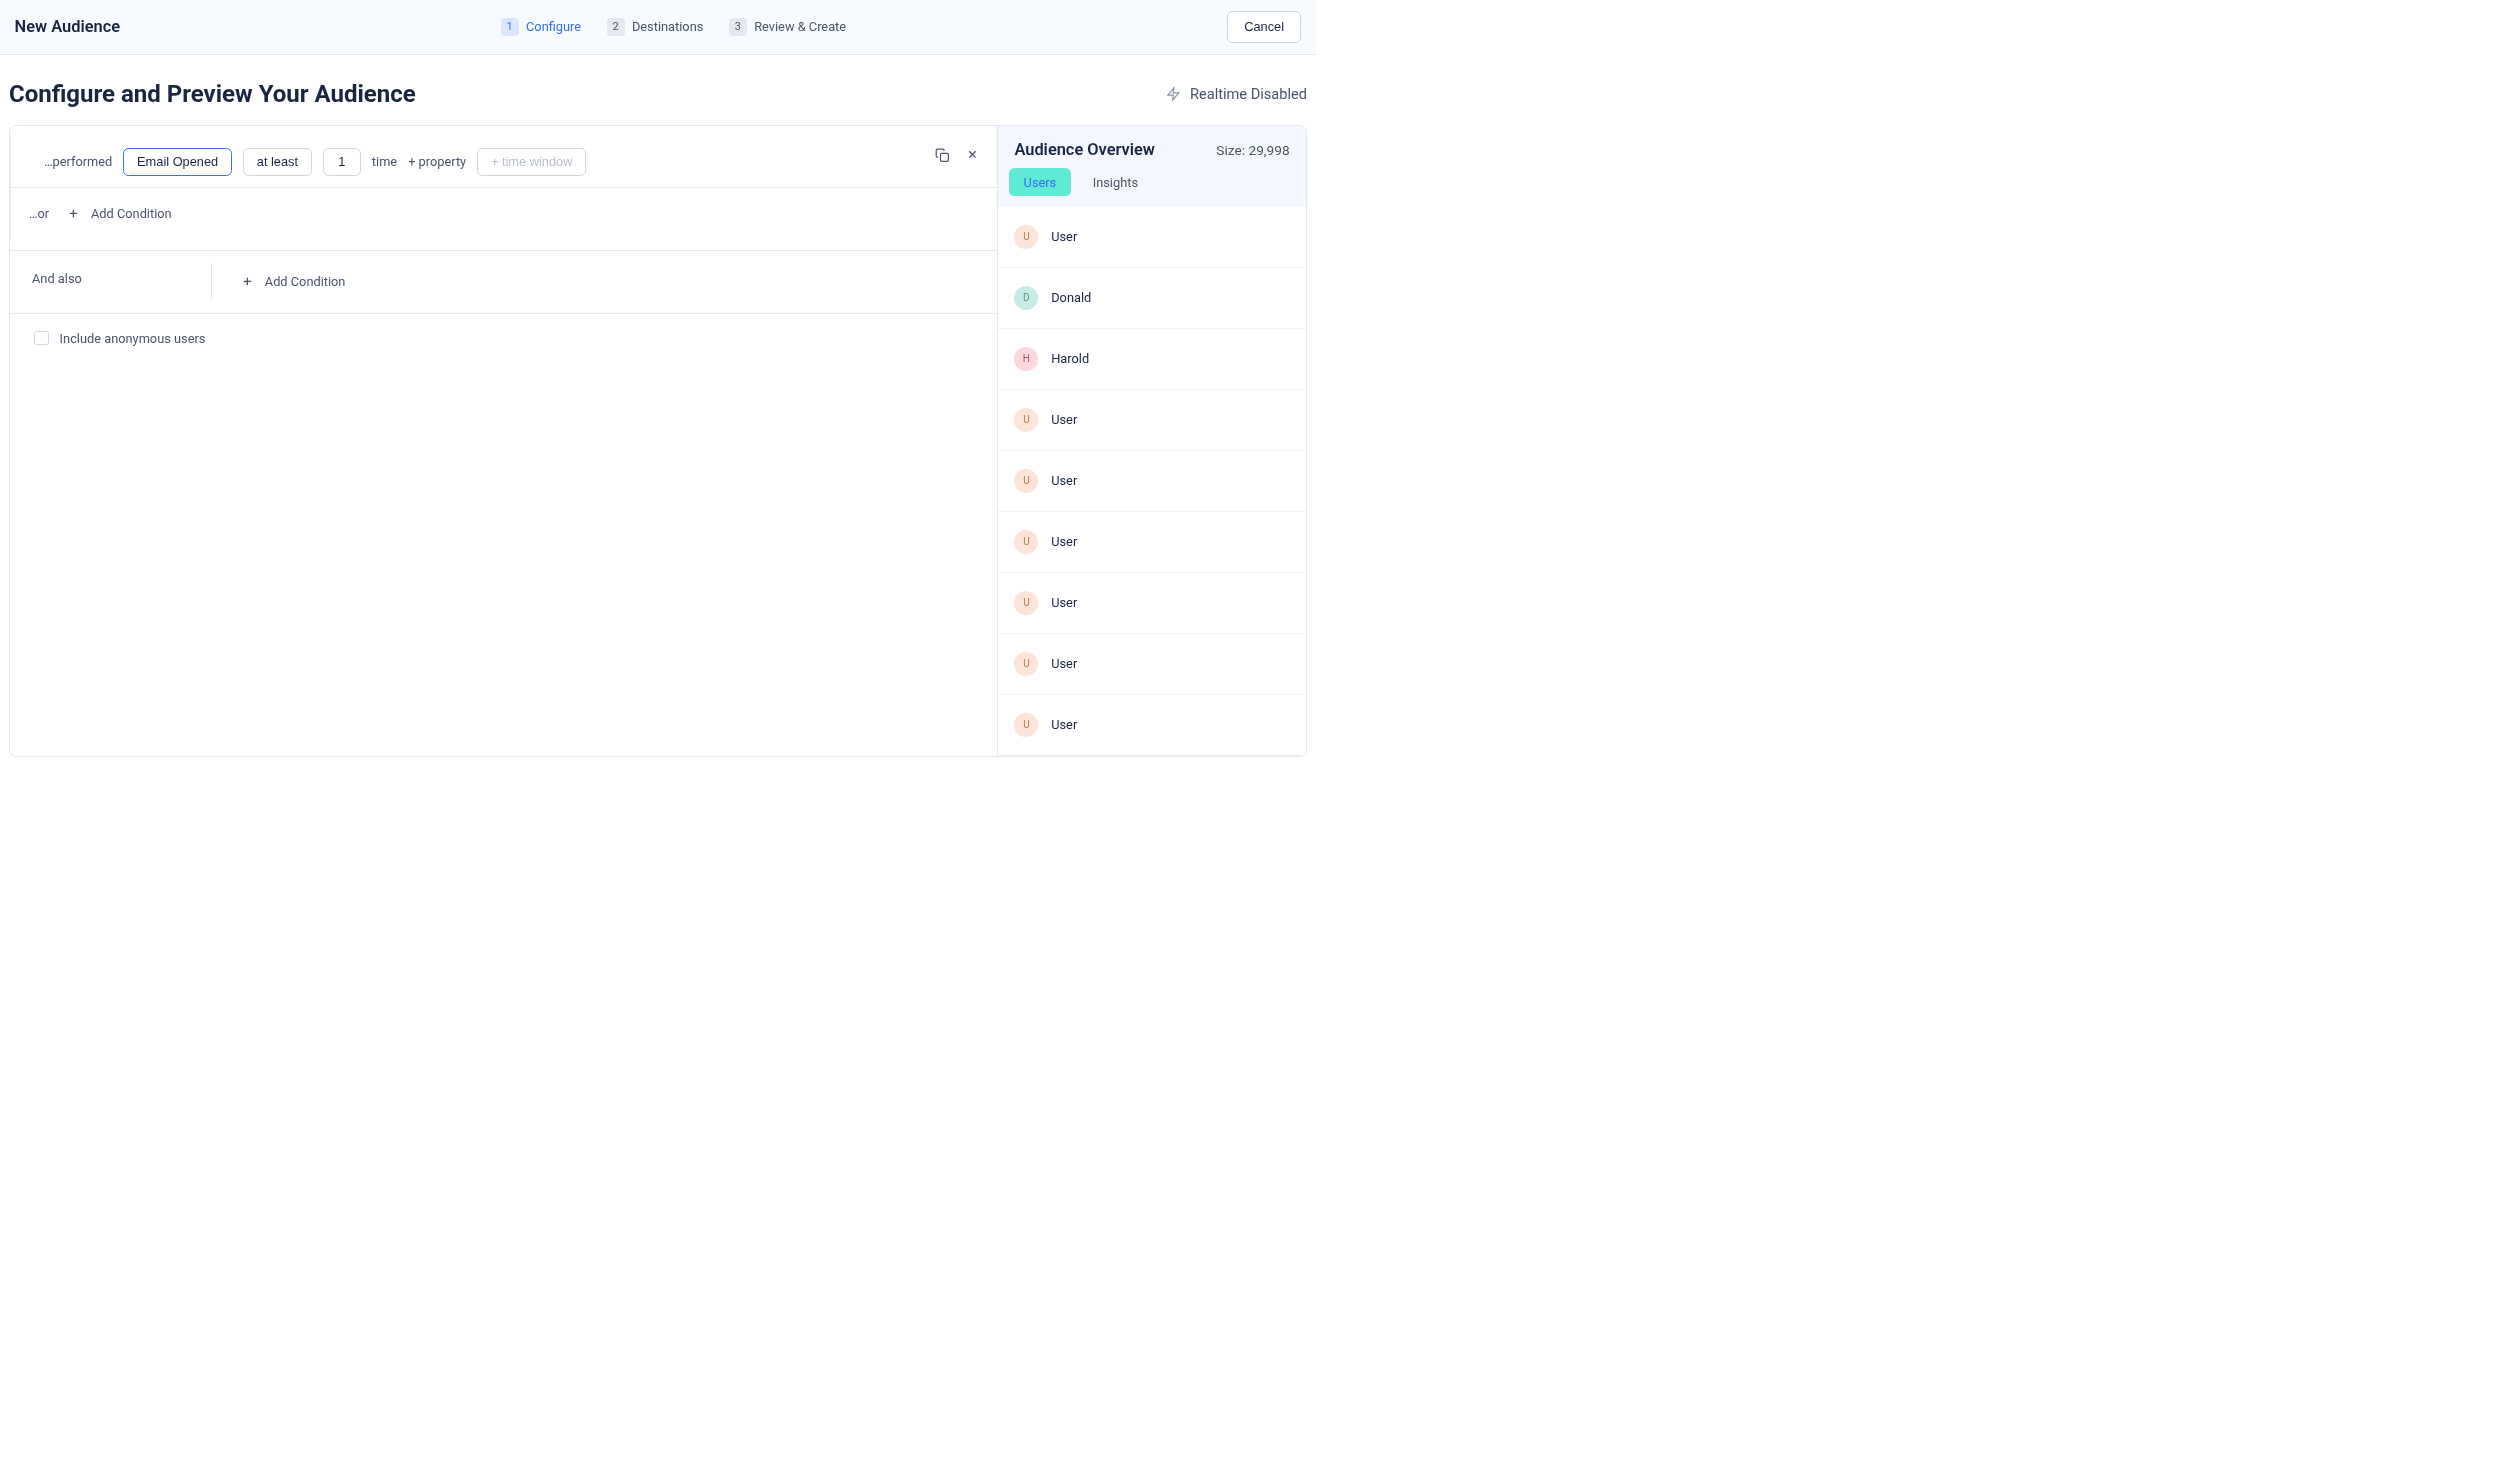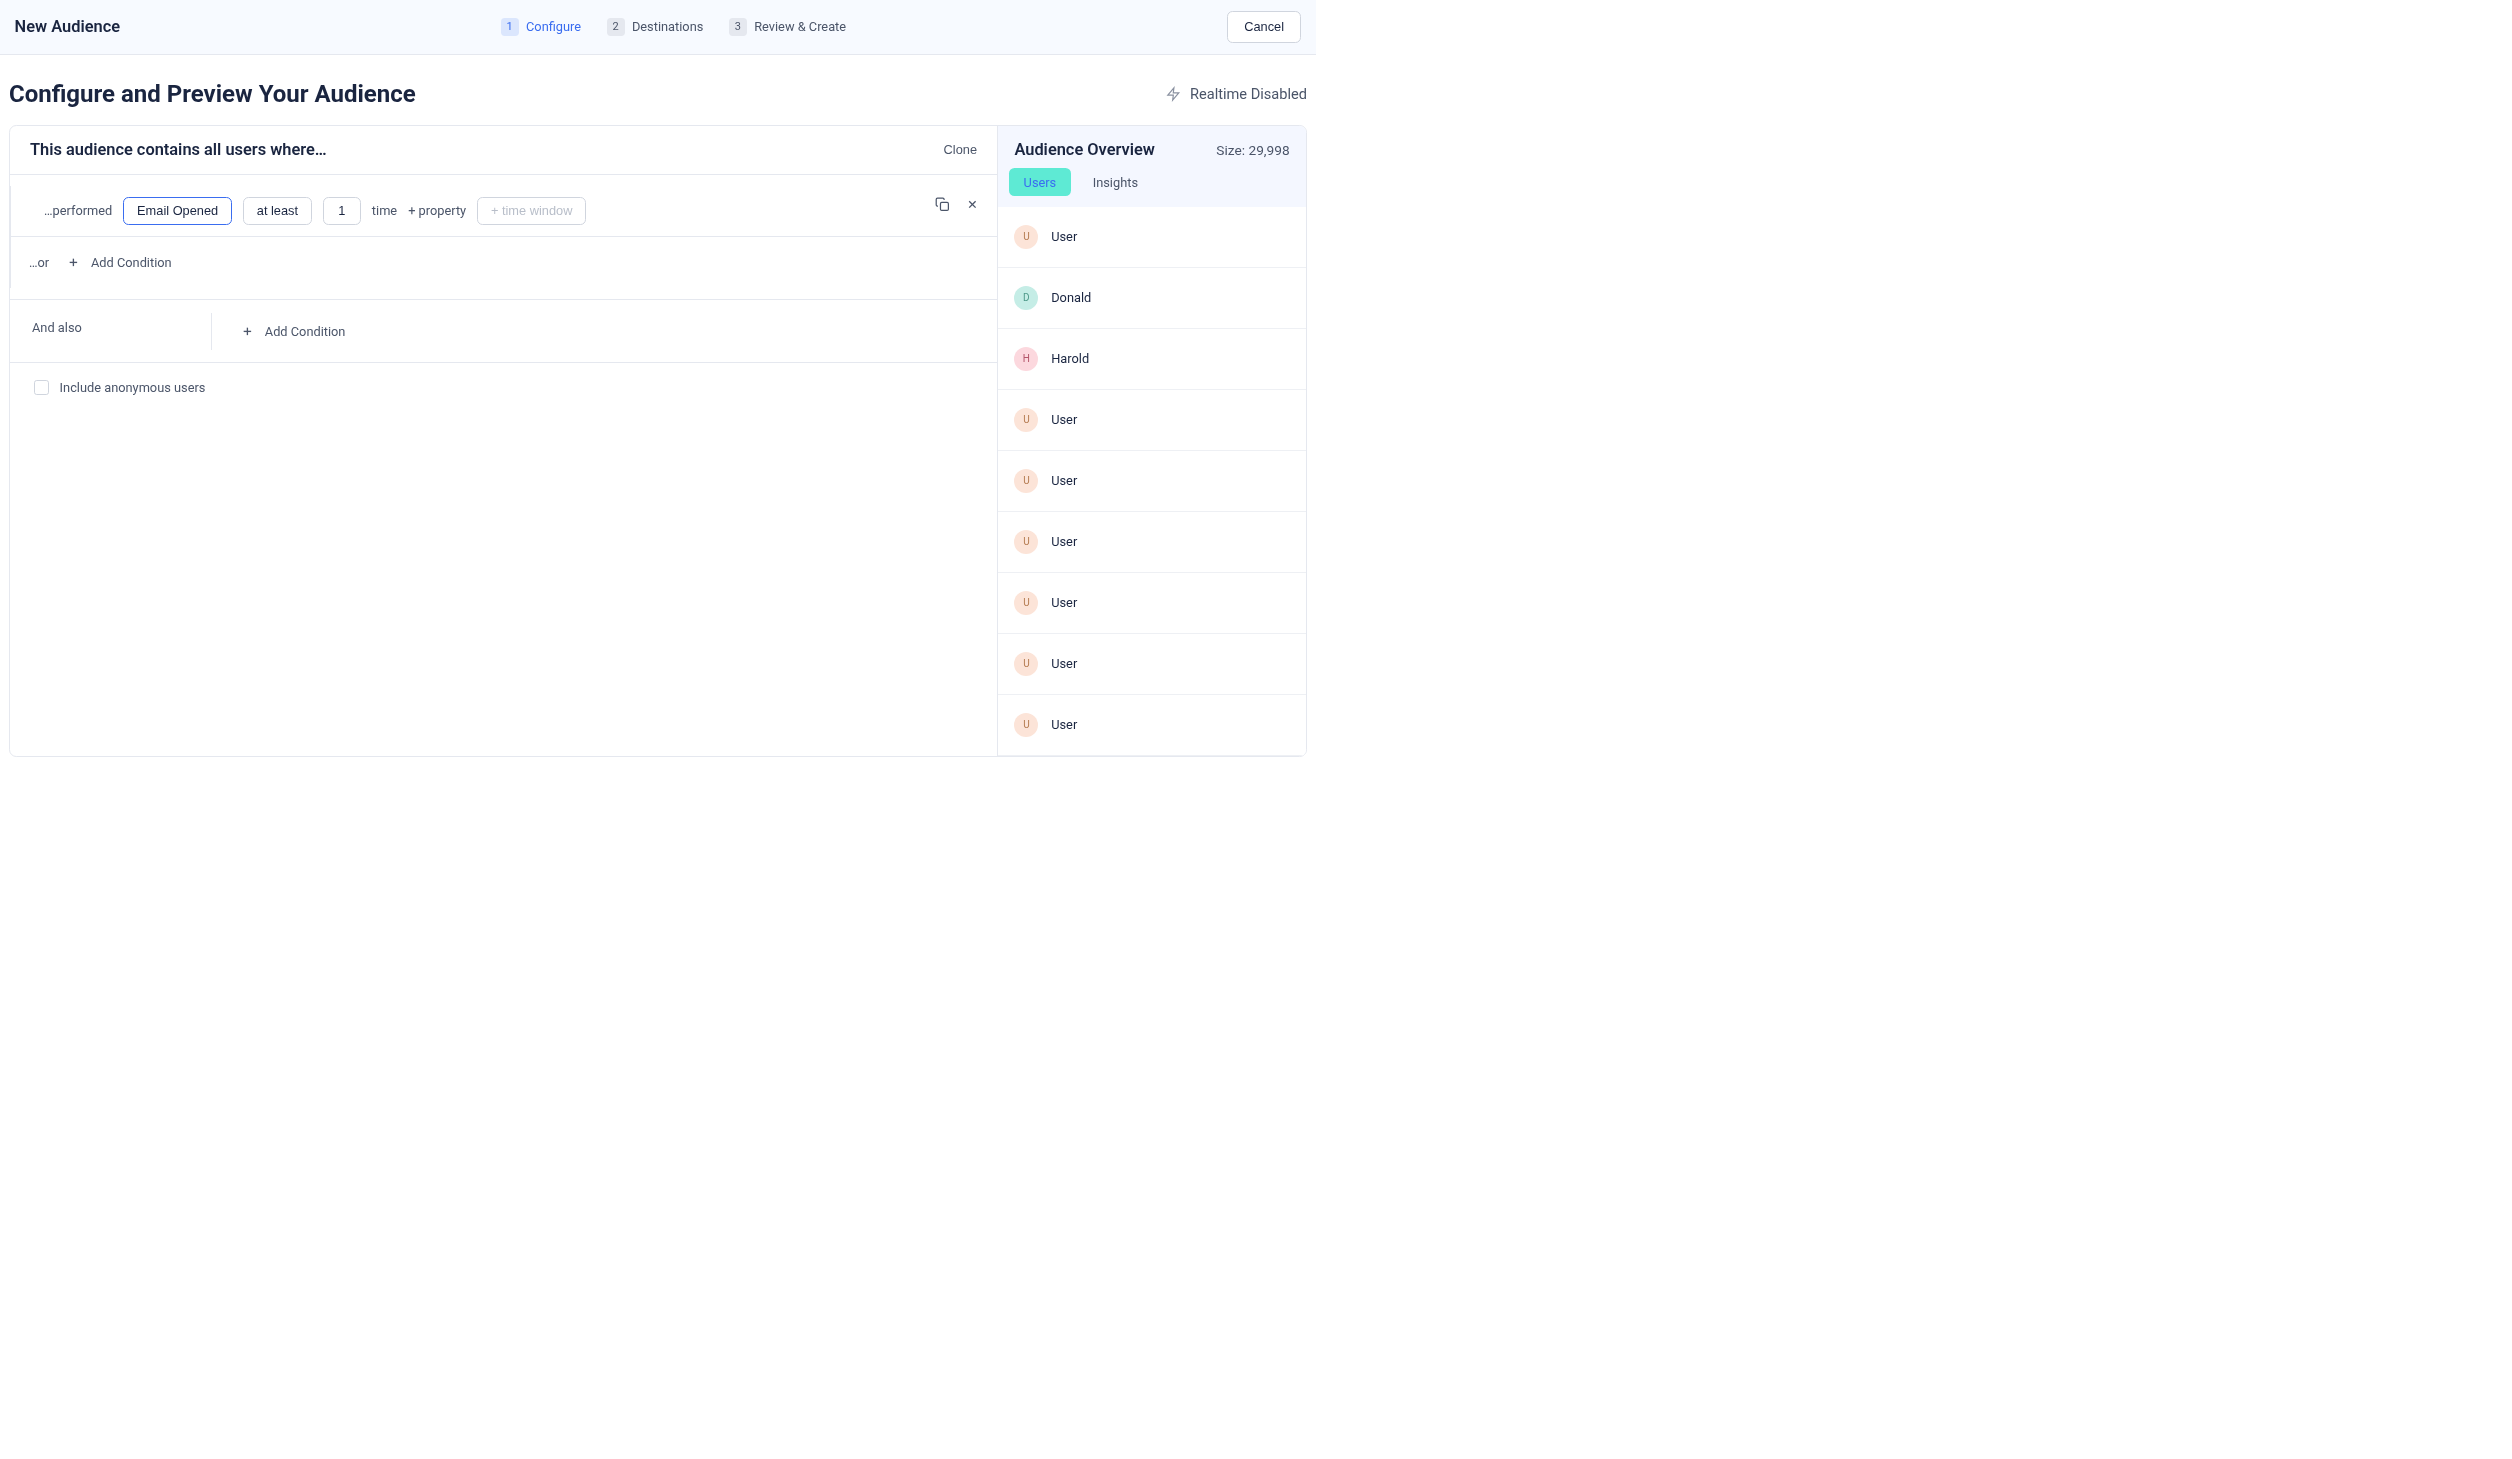--- a/index.html
+++ b/index.html
@@ -306,24 +306,20 @@
         <polygon points="13 2 3 14 12 14 11 22 21 10 12 10 13 2"></polygon>
       </svg>
     <span>Realtime Disabled</span>
   </div>
 </div>
 
 <div class="content">
 
   <div class="left-pane">
 
-    <div class="builder-header">
-      <div class="builder-title">This audience contains all users where…</div>
-      <button class="clone-btn">Clone</button>
-    </div>
 
     <div class="rule-section">
       <div class="rule-body">
 
         <div class="rule-row rule-row-first">
           <span class="muted">…performed</span>
           <button class="pill active">Email Opened</button>
           <button class="pill">at least</button>
           <button class="pill" style="min-width:38px">1</button>
           <span class="muted">time</span>

